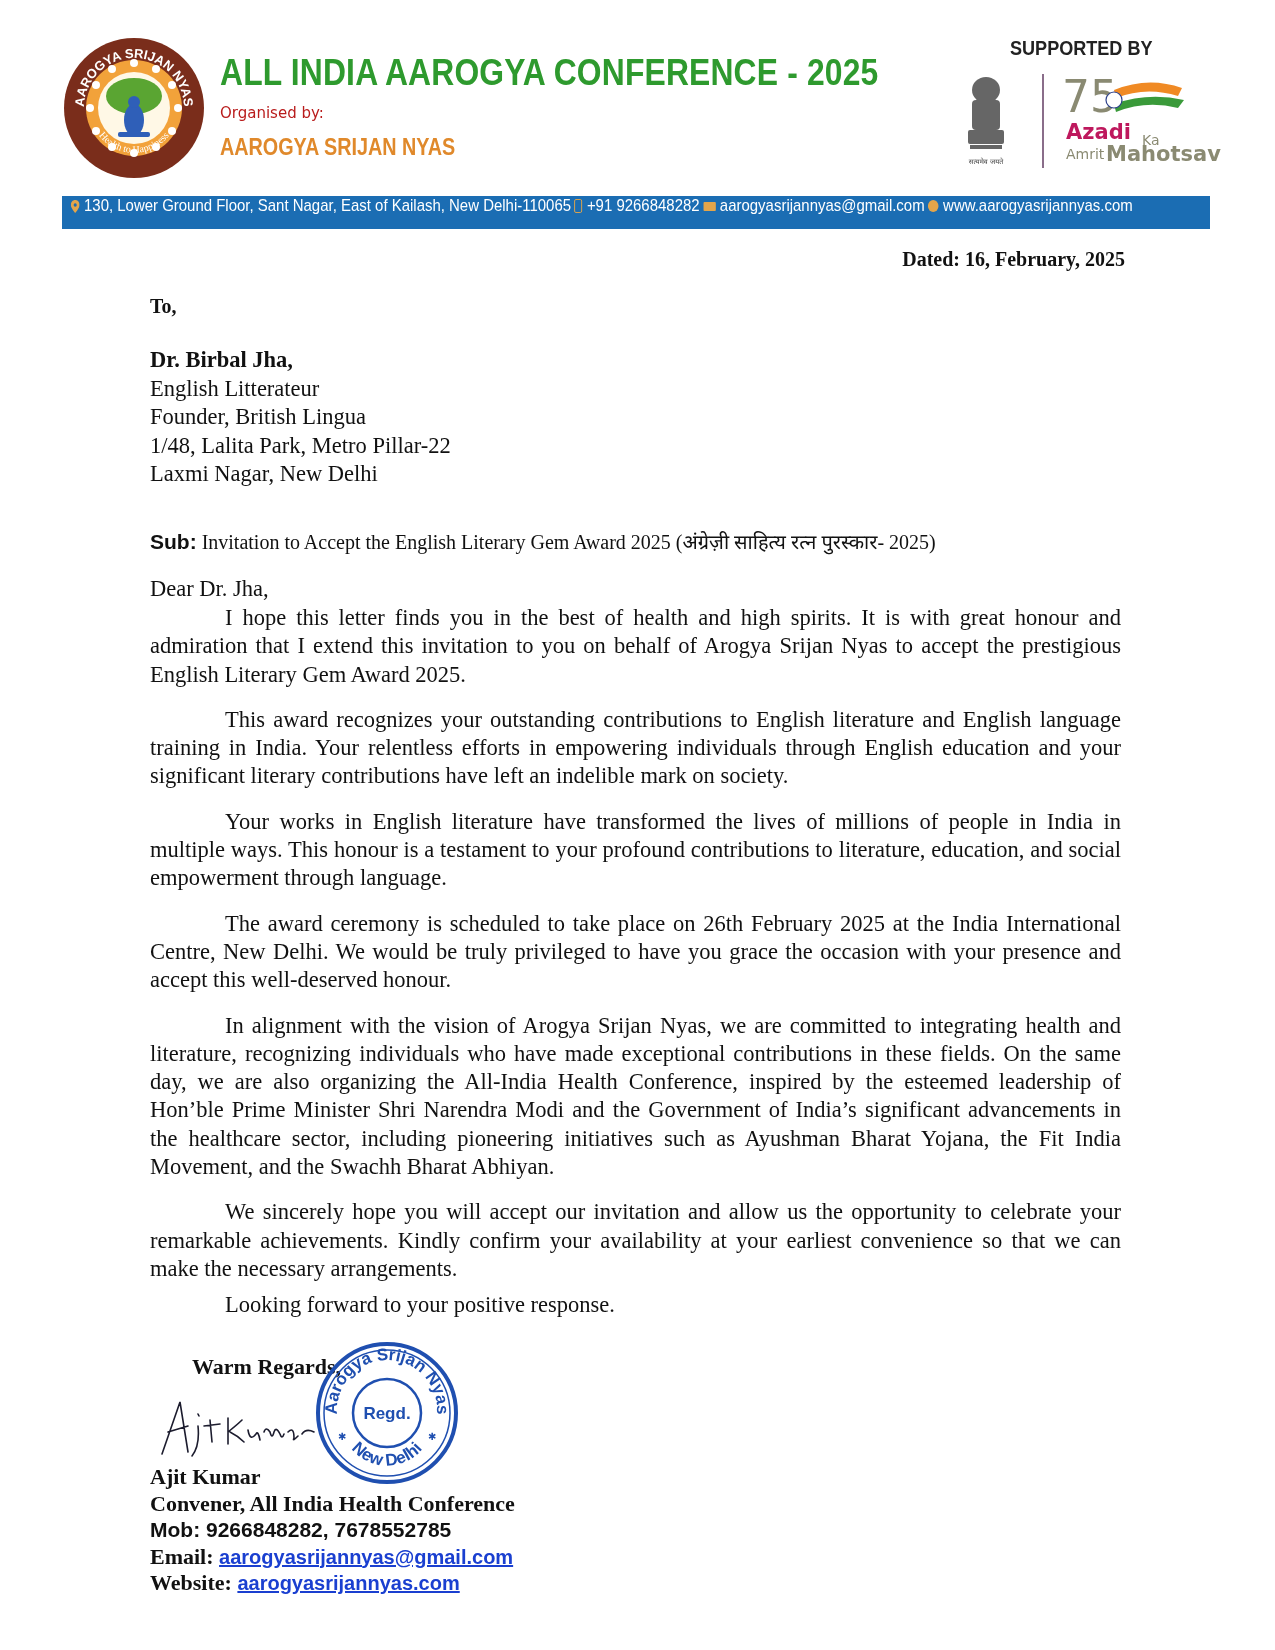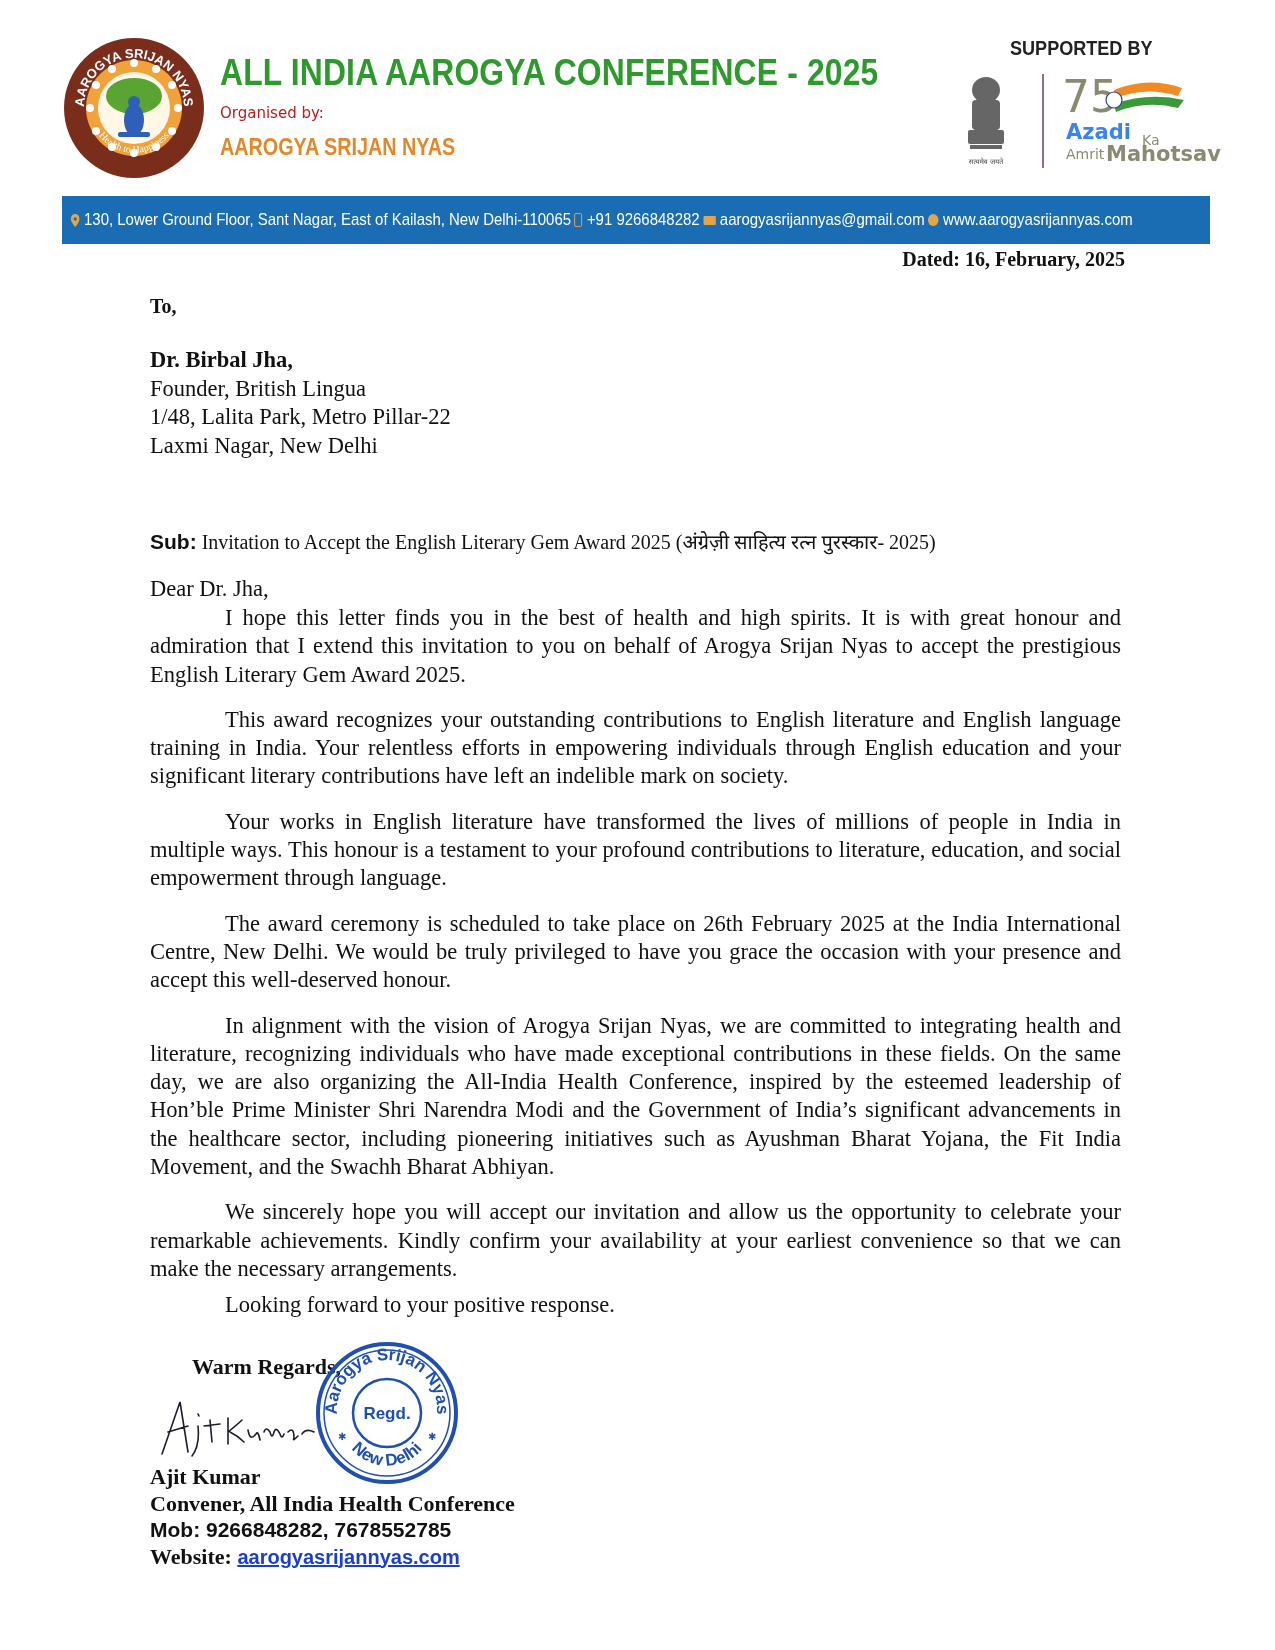--- a/index.html
+++ b/index.html
@@ -9,27 +9,27 @@
   .hdr { position: absolute; left: 0; top: 0; width: 1275px; height: 190px; }
   .logo { position: absolute; left: 62px; top: 36px; width: 144px; height: 144px; }
   .conf-title { position: absolute; left: 220px; top: 52px; font-family: "Liberation Sans", sans-serif; font-weight: 700; font-size: 37px; color: #2e9a2e; letter-spacing: 0.2px; transform: scaleX(0.86); transform-origin: left top; white-space: nowrap; }
   .org-by { position: absolute; left: 220px; top: 104px; font-family: "DejaVu Sans", sans-serif; font-size: 15px; color: #b91c1c; }
   .org-name { position: absolute; left: 220px; top: 134px; font-family: "Liberation Sans", sans-serif; font-weight: 700; font-size: 23px; color: #e0892b; transform: scaleX(0.86); transform-origin: left top; white-space: nowrap; }
 
   .supported { position: absolute; left: 1010px; top: 36px; font-family: "Liberation Sans", sans-serif; font-weight: 700; font-size: 21px; color: #222; transform: scaleX(0.86); transform-origin: left top; white-space: nowrap; }
   .emblem { position: absolute; left: 960px; top: 72px; width: 52px; height: 98px; }
   .vdivider { position: absolute; left: 1042px; top: 74px; width: 2px; height: 94px; background: #8a6d8a; }
   .akam { position: absolute; left: 1058px; top: 70px; width: 150px; height: 110px; }
-  .akam .azadi { position: absolute; left: 8px; top: 50px; font-family: "DejaVu Sans", sans-serif; font-weight: 700; font-size: 21px; color: #3b82f6; }
+  .akam .azadi { position: absolute; left: 8px; top: 50px; font-family: "DejaVu Sans", sans-serif; font-weight: 700; font-size: 21px; color: #be185d; }
   .akam .ka { position: absolute; left: 84px; top: 62px; font-family: "DejaVu Sans", sans-serif; font-size: 14px; color: #8a8a72; }
   .akam .amrit { position: absolute; left: 8px; top: 76px; font-family: "DejaVu Sans", sans-serif; font-size: 14px; color: #8a8a72; }
   .akam .mahotsav { position: absolute; left: 48px; top: 72px; font-family: "DejaVu Sans", sans-serif; font-weight: 700; font-size: 21px; color: #8a8a72; }
 
   
-  .bar { position: absolute; left: 62px; top: 196px; width: 1148px; height: 48px; background: #1b6db3; color: #fff; font-family: "Liberation Sans", sans-serif; font-size: 17px; display: flex; align-items: center; white-space: nowrap; overflow: hidden; }
+  .bar { position: absolute; left: 62px; top: 196px; width: 1148px; height: 33px; background: #1b6db3; color: #fff; font-family: "Liberation Sans", sans-serif; font-size: 17px; display: flex; align-items: flex-start; white-space: nowrap; overflow: hidden; }
   .bar-inner { display: flex; align-items: center; transform: scaleX(0.88); transform-origin: left center; padding-left: 6px; }
   .bar .ico { display: inline-block; margin: 0 5px 0 4px; }
   .pin { width: 10px; height: 13px; }
   .phone { width: 9px; height: 14px; border: 1.5px solid #e3a54a; border-radius: 2px; box-sizing: border-box; }
   .mail { width: 14px; height: 9px; background: #e3a54a; border-radius: 1px; }
   .globe { width: 12px; height: 12px; border-radius: 50%; background: #e3a54a; }
   .dated { position: absolute; right: 150px; top: 248px; font-weight: 700; font-size: 20px; }
   .to { position: absolute; left: 150px; top: 295px; font-weight: 700; font-size: 20px; }
   .addressee { position: absolute; left: 150px; top: 346px; font-size: 22.5px; line-height: 28.5px; }
   .addressee .name { font-weight: 700; }
@@ -125,20 +125,21 @@
     <span class="ico globe"></span>
     <span>www.aarogyasrijannyas.com</span>
   </div>
 </div>
 
 <div class="dated">Dated: 16, February, 2025</div>
 <div class="to">To,</div>
 
 <div class="addressee">
   <div class="name">Dr. Birbal Jha,</div>
+  <div>English Litterateur</div>
   <div>Founder, British Lingua</div>
   <div>1/48, Lalita Park, Metro Pillar-22</div>
   <div>Laxmi Nagar, New Delhi</div>
 </div>
 
 <div class="subject">
   <span class="sub-label">Sub:</span>
   <span>Invitation to Accept the English Literary Gem Award 2025 (अंग्रेज़ी साहित्य रत्न पुरस्कार- 2025)</span>
 </div>
 
@@ -176,16 +177,20 @@
 </svg>
 
 <div class="signer">
   <div>Ajit Kumar</div>
   <div>Convener, All India Health Conference</div>
   <div class="mob">
     <span>Mob:</span>
     <span>9266848282, 7678552785</span>
   </div>
   <div>
+    <span>Email:</span>
+    <a>aarogyasrijannyas@gmail.com</a>
+  </div>
+  <div>
     <span>Website:</span>
     <a>aarogyasrijannyas.com</a>
   </div>
 </div>
 
 </body></html>

